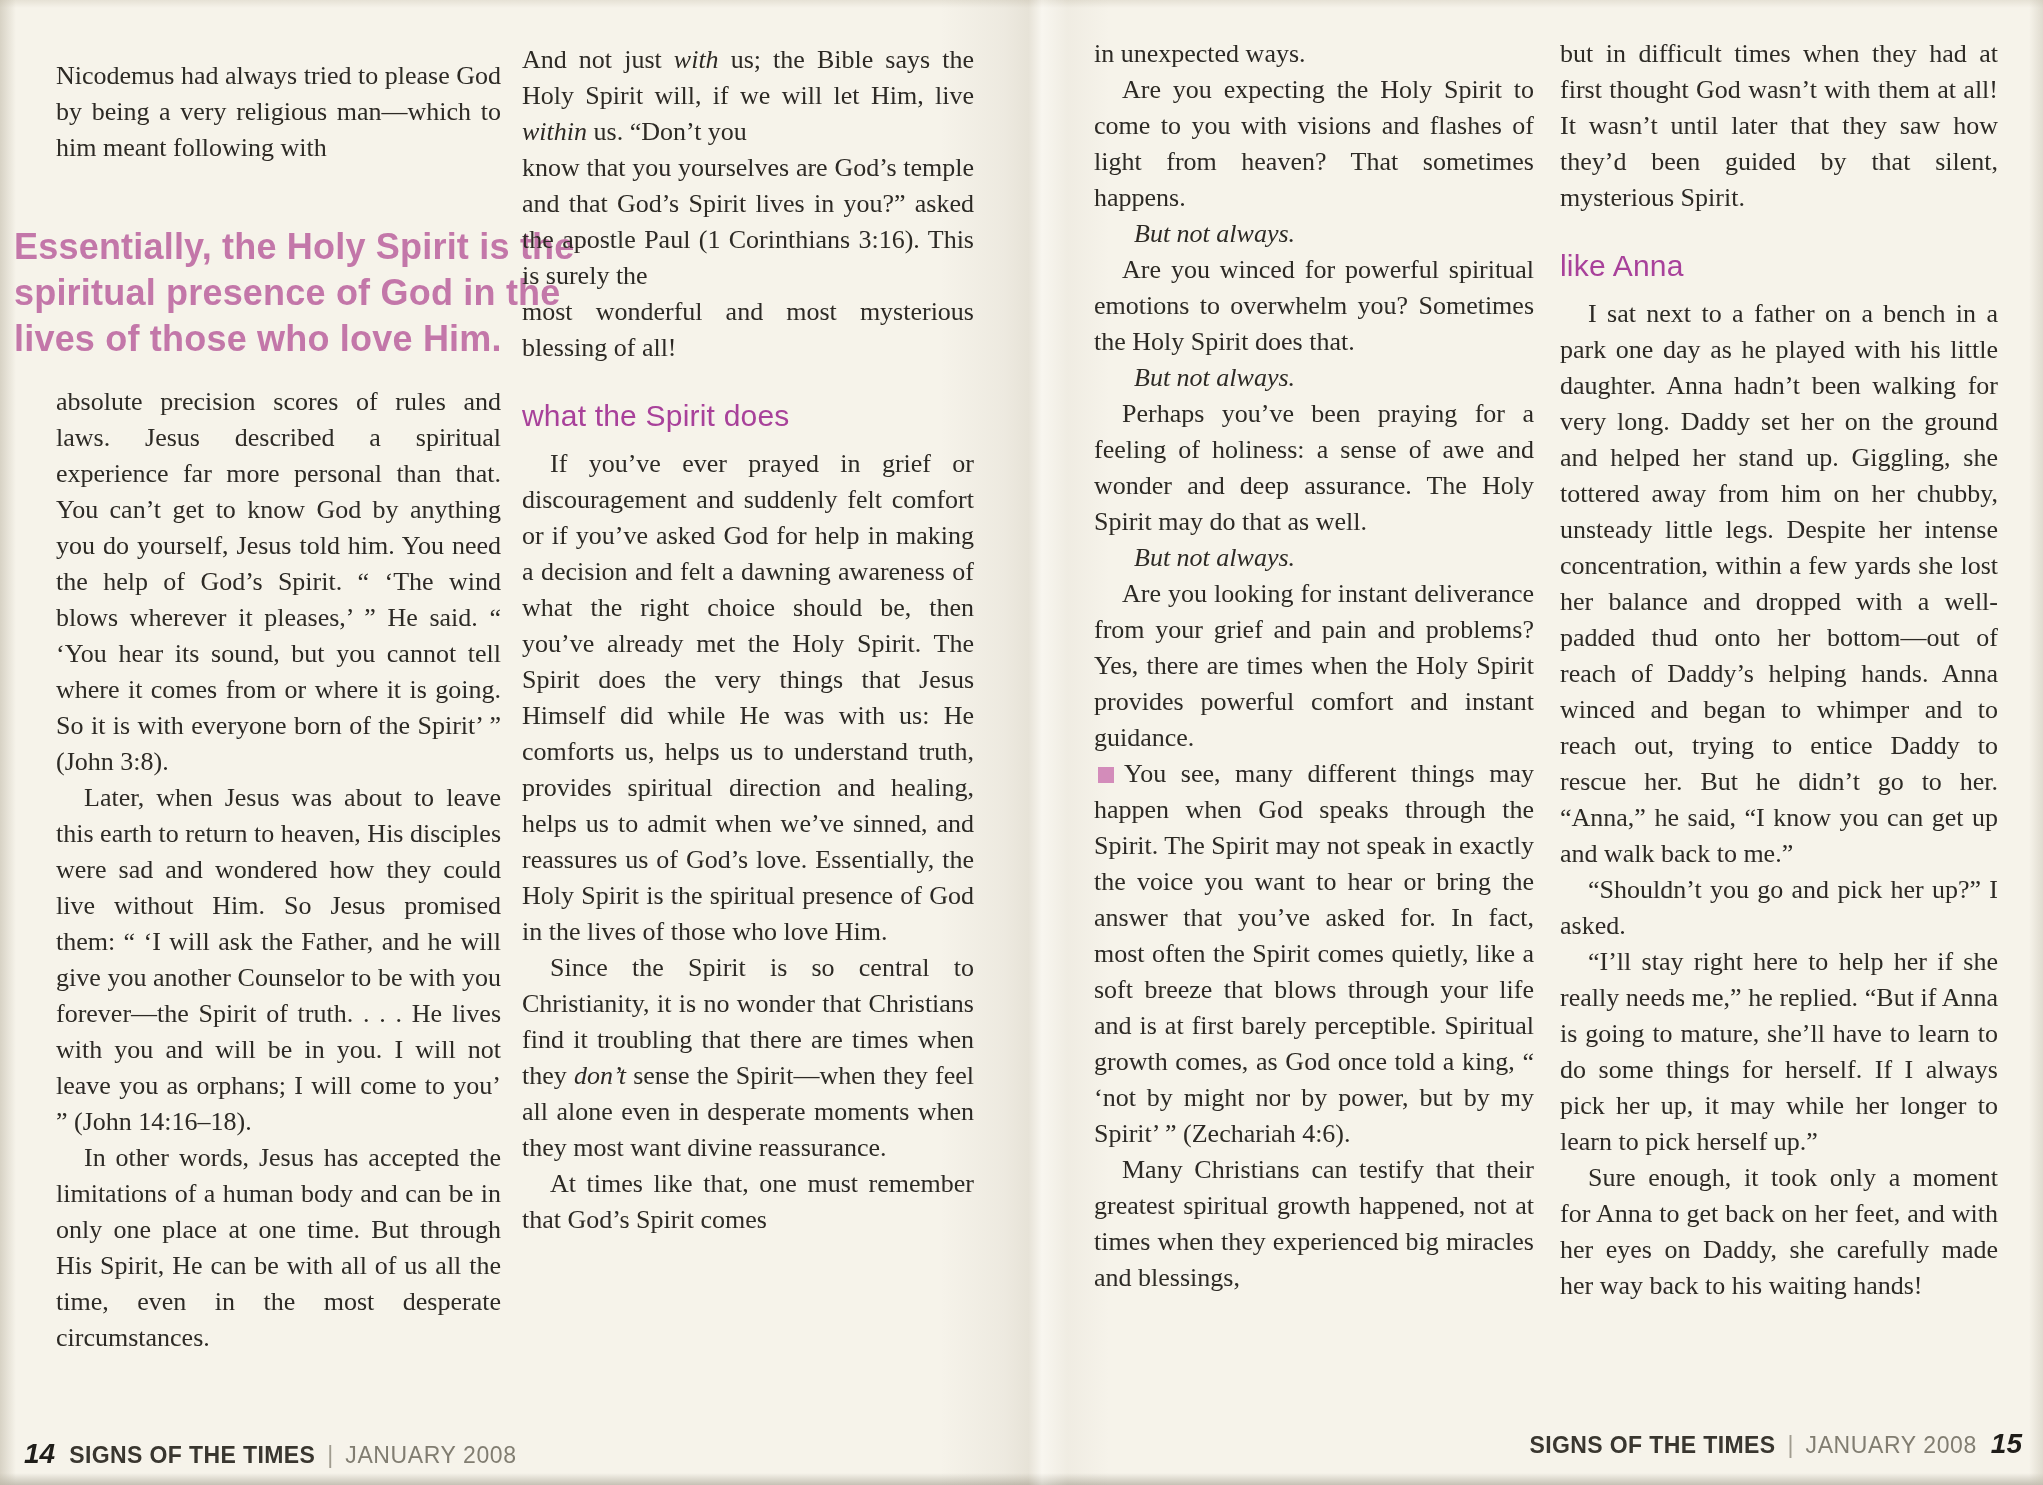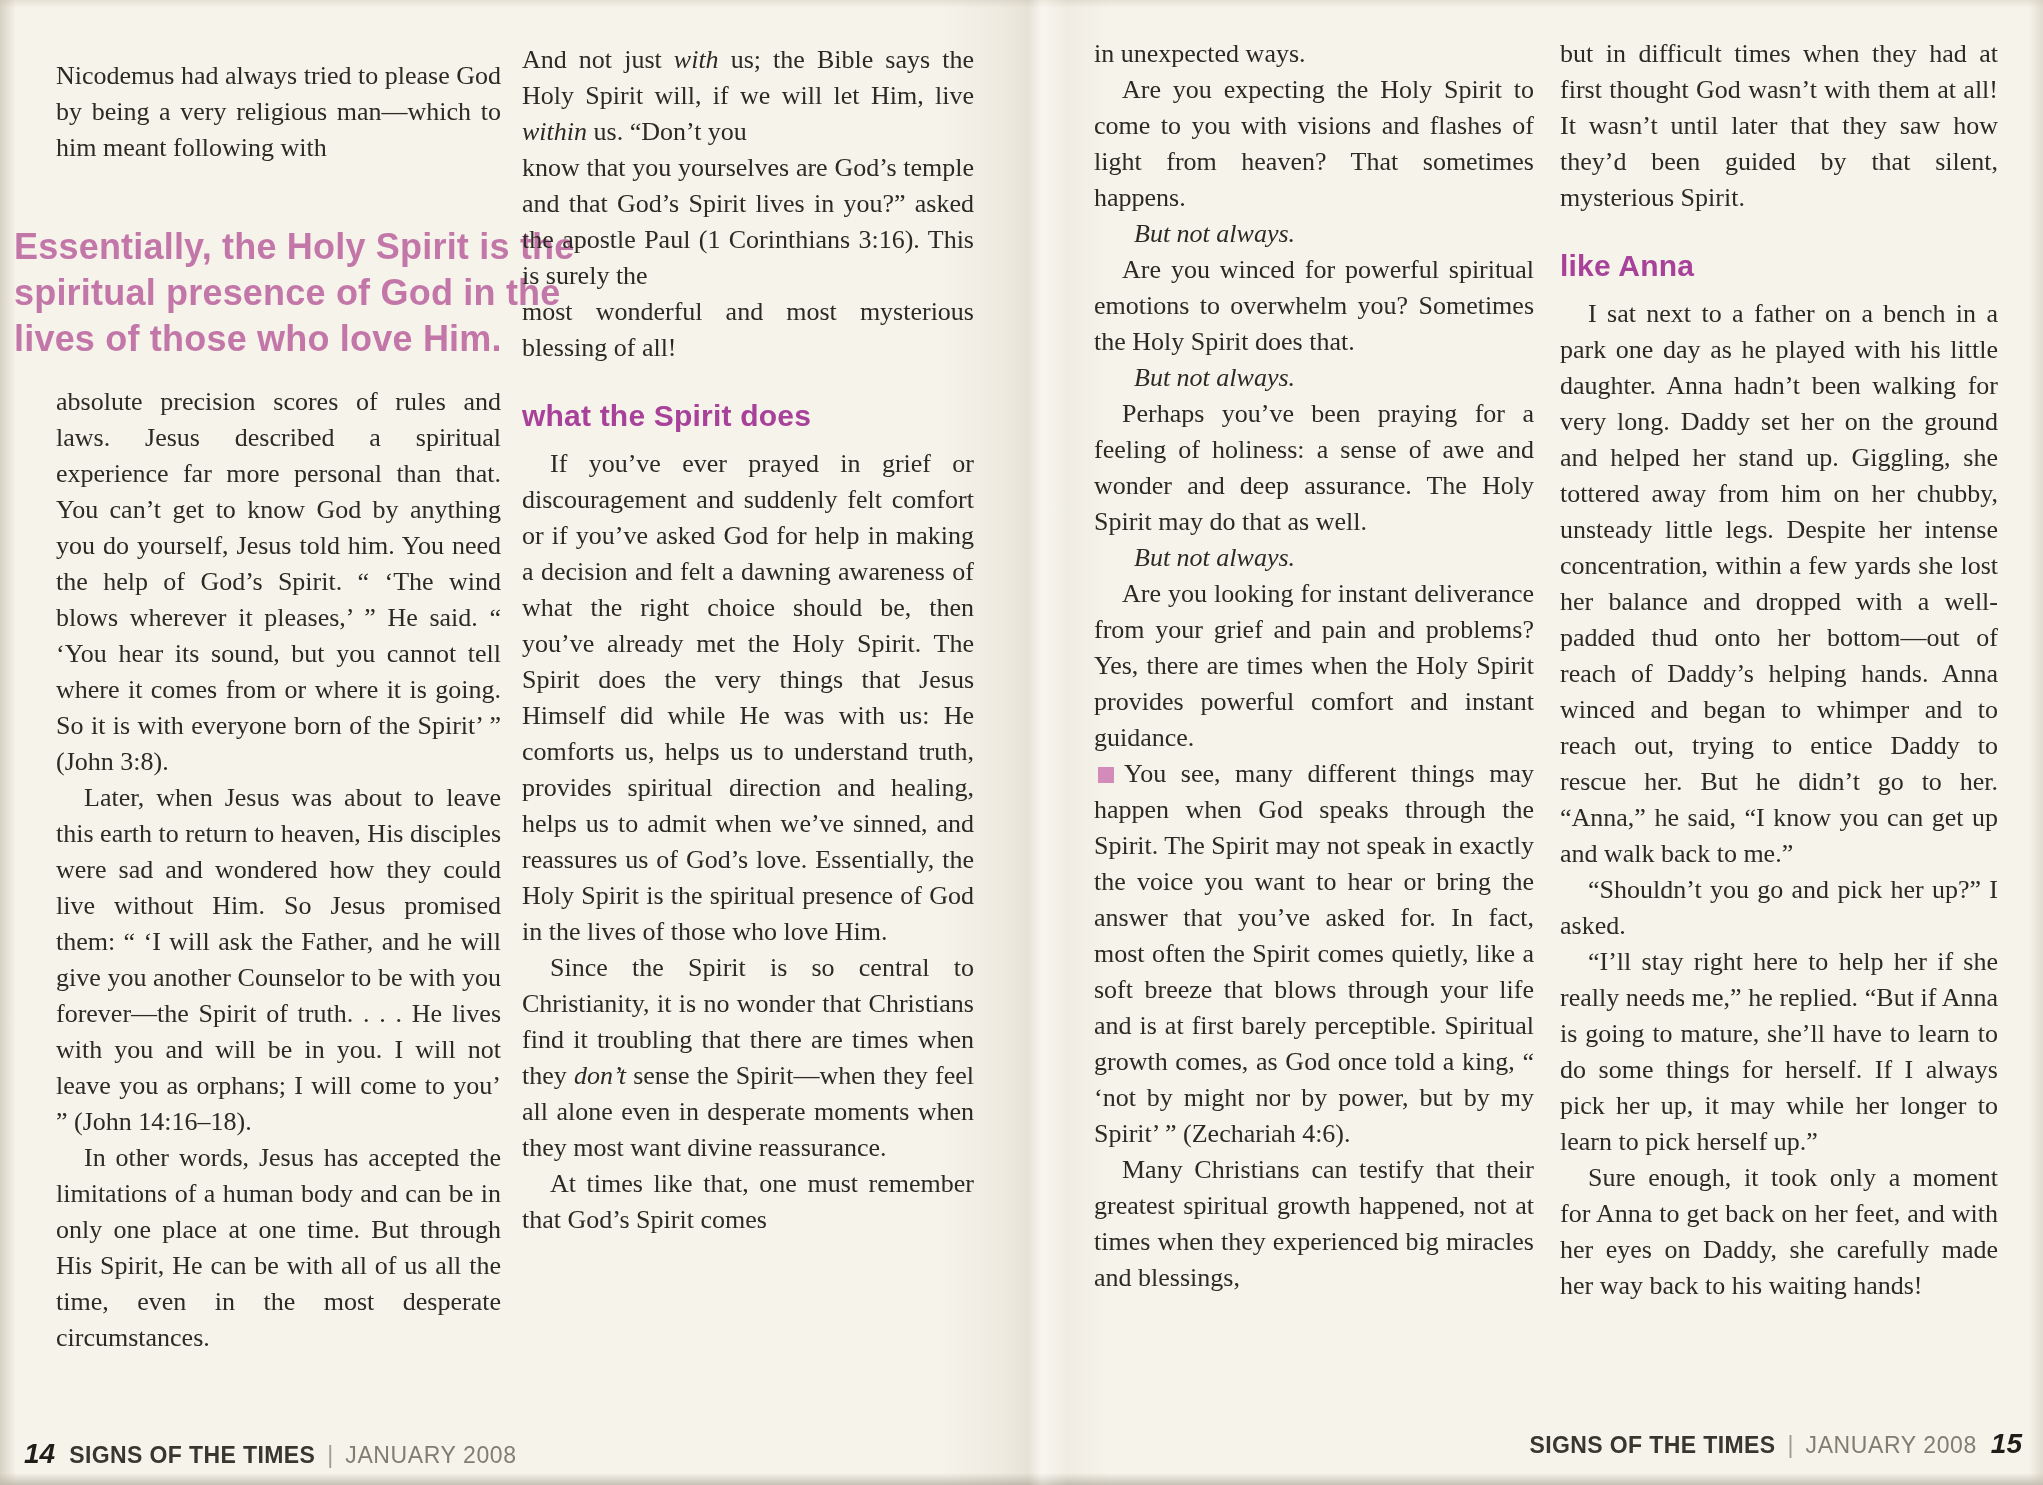--- a/index.html
+++ b/index.html
@@ -45,21 +45,21 @@
   .col1-resume { margin-top:218px !important; }
   .pq-wrap-indent { margin-left:137px; }
   .pullquote {
     position:absolute; left:14px; top:182px; width:613px;
     font-family:"Liberation Sans","DejaVu Sans",sans-serif;
     font-weight:bold; font-size:36px; line-height:46px;
     color:#c377a9; letter-spacing:0.2px;margin-top:42px;
   }
   .section-heading {
     font-family:"Liberation Sans","DejaVu Sans",sans-serif;
-    font-weight:700; font-size:30px; line-height:40px;
+    font-weight:400; font-size:30px; line-height:40px;
     color:#a8419a; margin:30px 0 10px 0 !important;
     text-align:left; text-indent:0; letter-spacing:0.2px;
   }
   .bullet-para { text-indent:4px; }
   .bullet {
     display:inline-block; width:16px; height:16px;
     background:#d38cba; margin-right:10px; transform:translateY(1px);
   }
   .footer {
     position:absolute;

